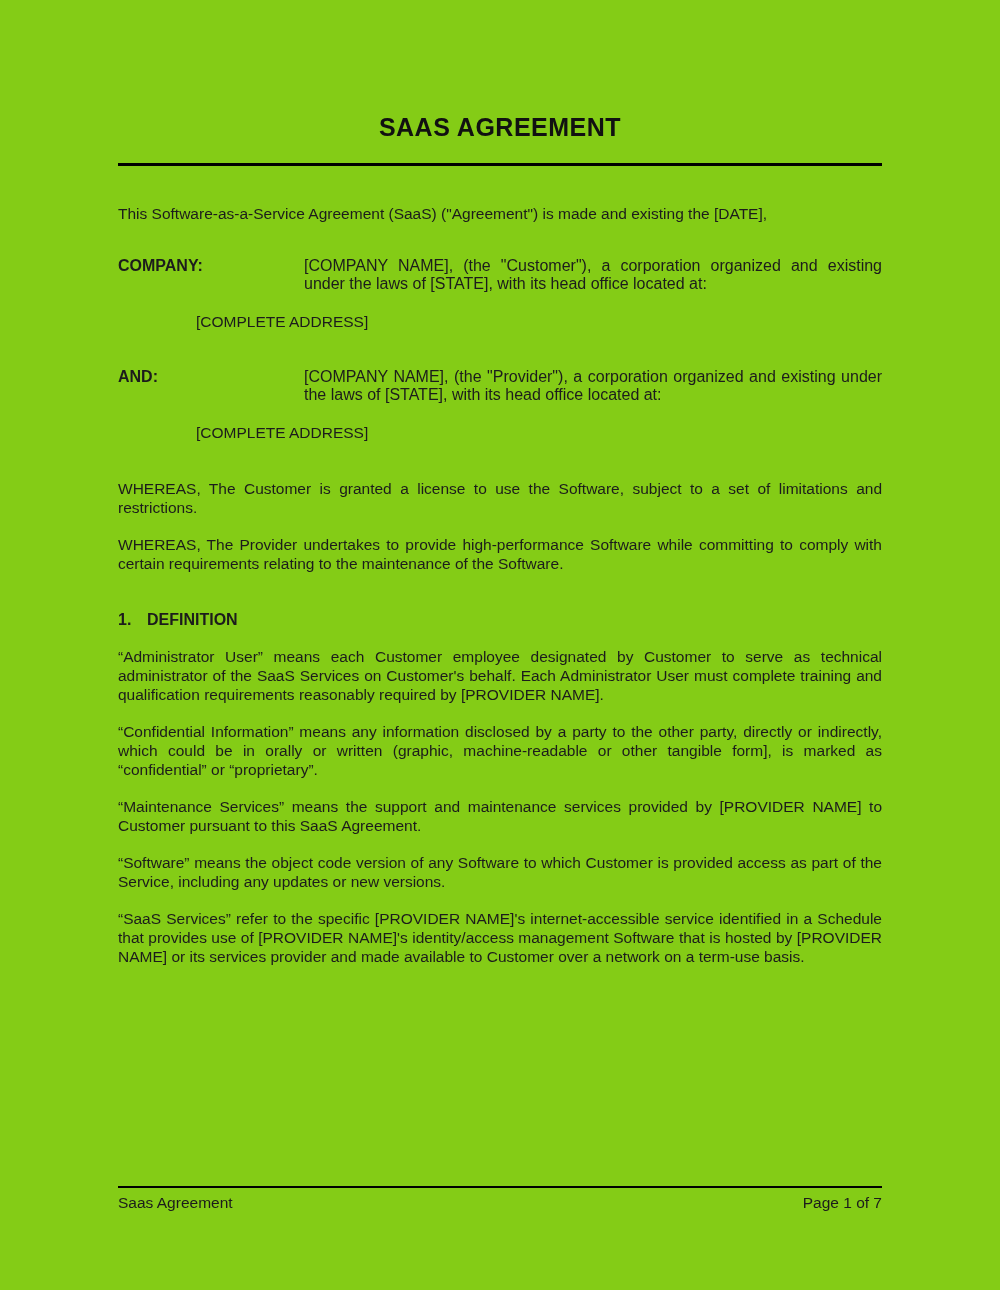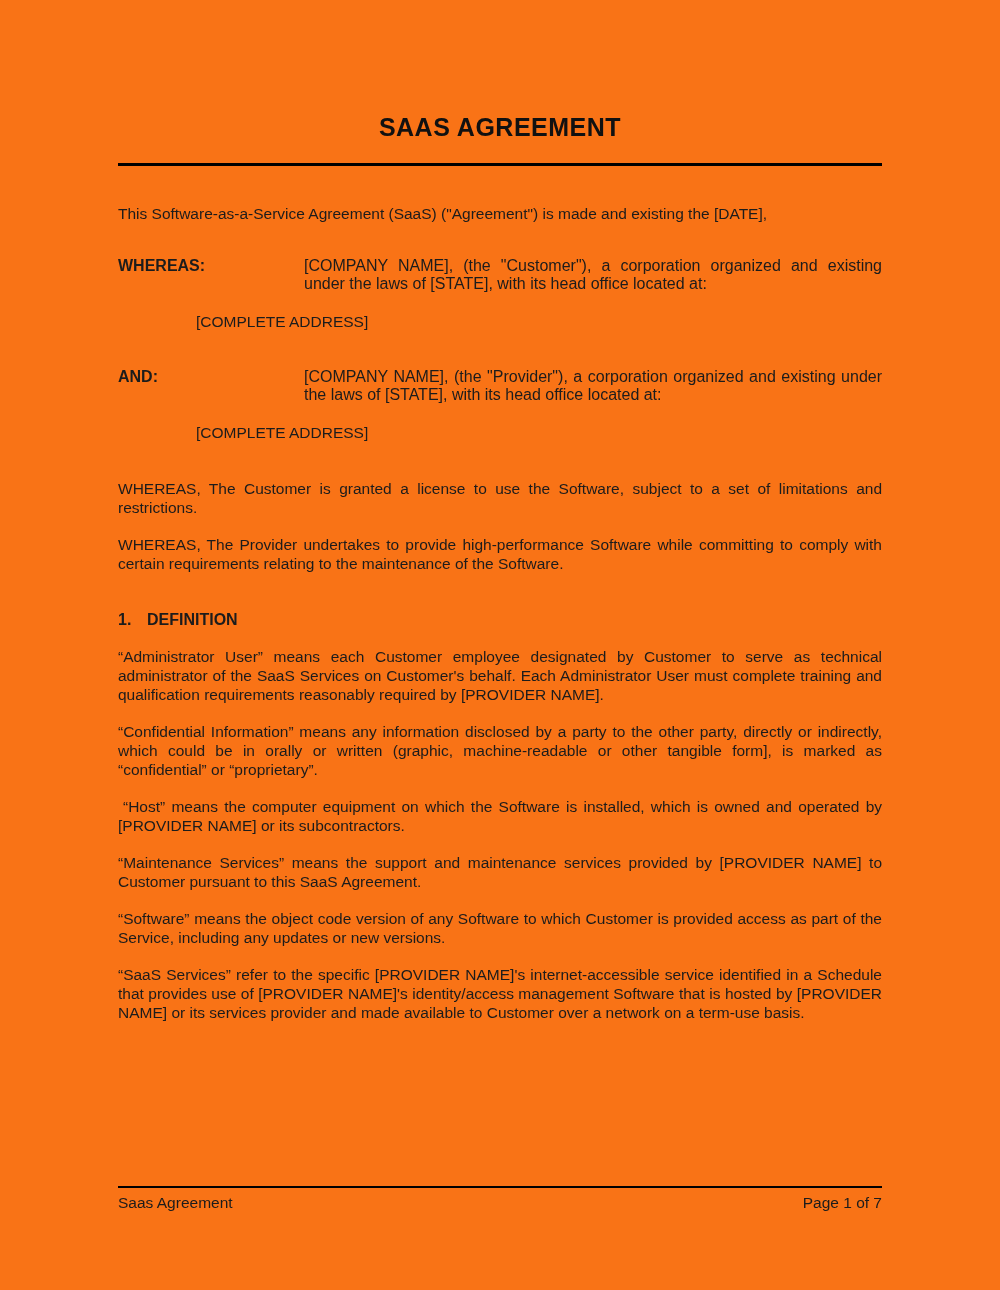--- a/index.html
+++ b/index.html
@@ -4,21 +4,21 @@
 <style>
   html, body {
     margin: 0;
     padding: 0;
     background: #e8e8e8;
   }
   .page {
     position: relative;
     width: 1000px;
     height: 1290px;
-    background: #f97316;
+    background: #84cc16;
     font-family: "Liberation Sans", sans-serif;
     color: #1c1c1c;
     overflow: hidden;
   }
   .content {
     position: absolute;
     left: 118px;
     right: 118px;
     top: 0;
   }
@@ -91,21 +91,21 @@
 
 <div class="page">
   <div class="content">
 
     <div class="doc-title">SAAS AGREEMENT</div>
     <div class="title-rule"></div>
 
     <p class="intro mb-intro">This Software-as-a-Service Agreement (SaaS) ("Agreement") is made and existing the [DATE],</p>
 
     <div class="party-row">
-      <span class="party-label">WHEREAS:</span>
+      <span class="party-label">COMPANY:</span>
       <span class="party-text"><span class="bold">[COMPANY NAME]</span><span>, (the "Customer"), a corporation organized and existing under the laws of [STATE], with its head office located at:</span></span>
     </div>
     <p class="party-address mb-md" style="margin-top:19px;">[COMPLETE ADDRESS]</p>
 
     <div class="party-row" style="margin-top:37px;">
       <span class="party-label">AND:</span>
       <span class="party-text"><span class="bold">[COMPANY NAME]</span><span>, (the "Provider"), a corporation organized and existing under the laws of [STATE], with its head office located at:</span></span>
     </div>
     <p class="party-address" style="margin-top:19px;">[COMPLETE ADDRESS]</p>
 
@@ -113,21 +113,20 @@
 
     <p class="justify mb-lg"><span class="bold">WHEREAS</span><span>, The Provider undertakes to provide high-performance Software while committing to comply with certain requirements relating to the maintenance of the Software.</span></p>
 
 
     <div class="section-heading mb-sm">
       <span class="section-number">1.</span><span>DEFINITION</span>
     </div>
 
     <p class="justify mb-sm">“Administrator User” means each Customer employee designated by Customer to serve as technical administrator of the SaaS Services on Customer's behalf. Each Administrator User must complete training and qualification requirements reasonably required by [PROVIDER NAME].</p>
     <p class="justify mb-sm">“Confidential Information” means any information disclosed by a party to the other party, directly or indirectly, which could be in orally or written (graphic, machine-readable or other tangible form], is marked as “confidential” or “proprietary”.</p>
-    <p class="justify mb-sm indent-sp">“Host” means the computer equipment on which the Software is installed, which is owned and operated by [PROVIDER NAME] or its subcontractors.</p>
     <p class="justify mb-sm">“Maintenance Services” means the support and maintenance services provided by [PROVIDER NAME] to Customer pursuant to this SaaS Agreement.</p>
     <p class="justify mb-sm">“Software” means the object code version of any Software to which Customer is provided access as part of the Service, including any updates or new versions.</p>
     <p class="justify">“SaaS Services” refer to the specific [PROVIDER NAME]'s internet-accessible service identified in a Schedule that provides use of [PROVIDER NAME]'s identity/access management Software that is hosted by [PROVIDER NAME] or its services provider and made available to Customer over a network on a term-use basis.</p>
 
   </div>
 
   <div class="footer">
     <span>Saas Agreement</span>
     <span>Page 1 of 7</span>
   </div>

